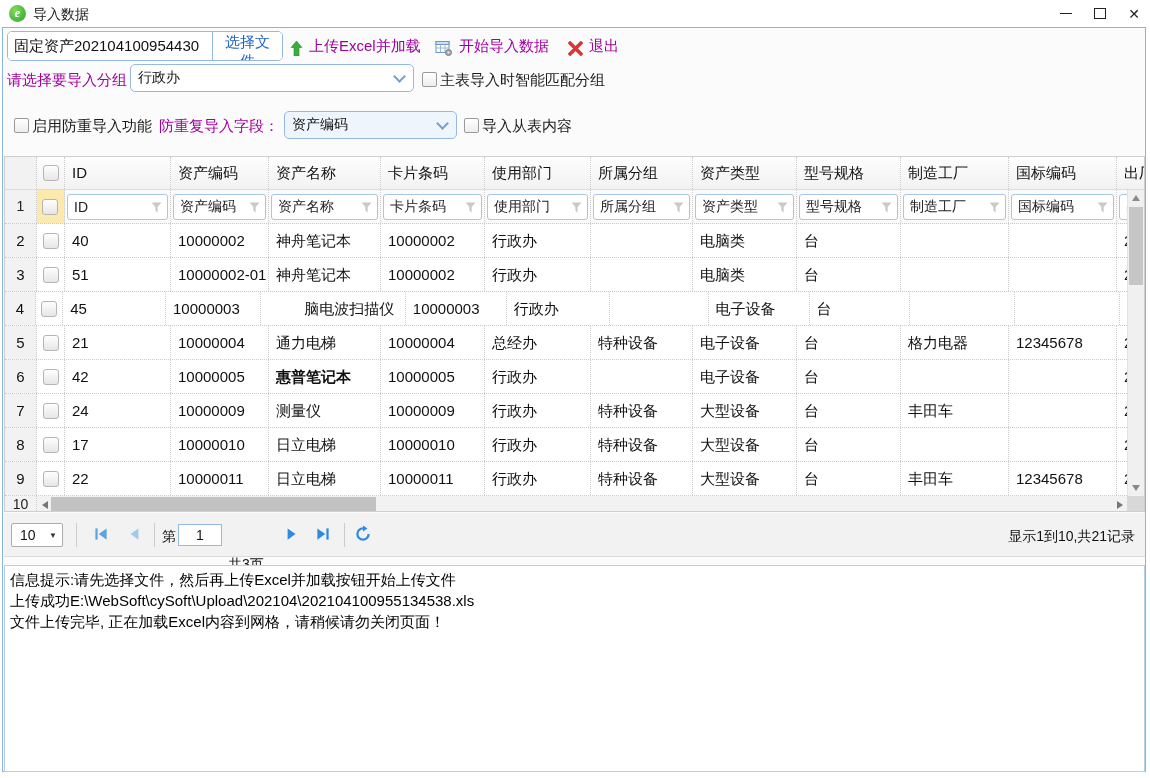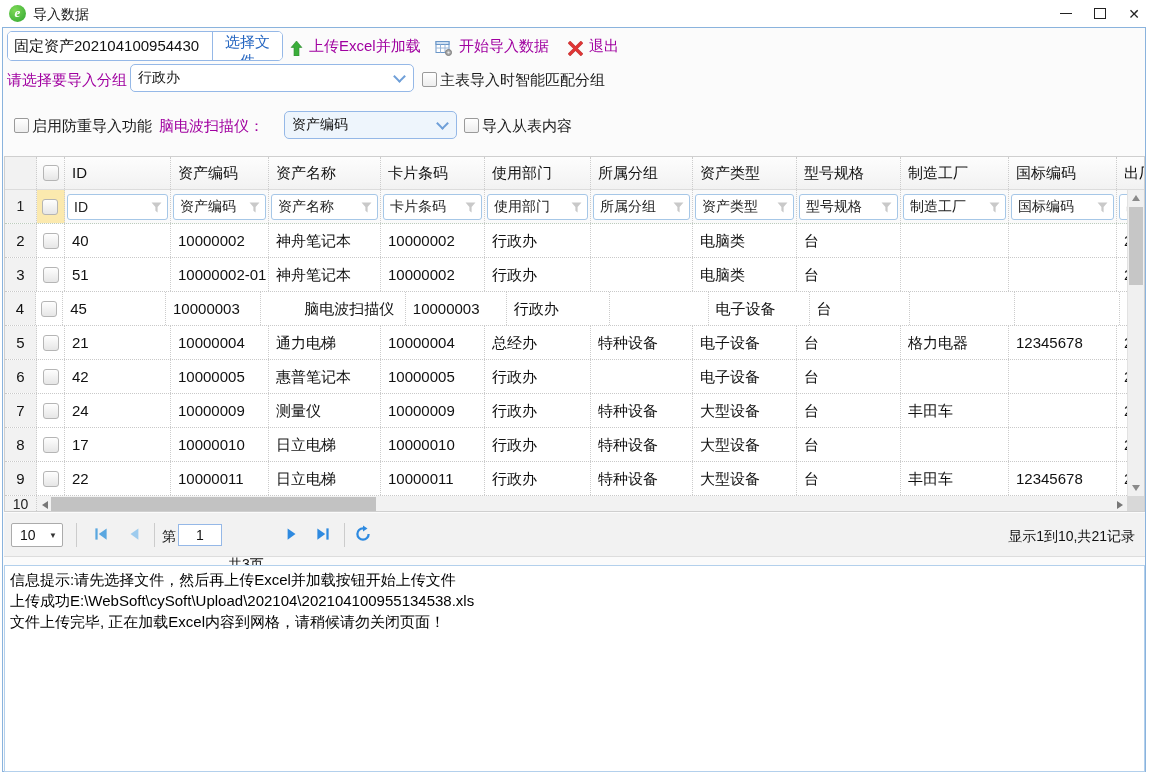--- a/index.html
+++ b/index.html
@@ -139,21 +139,21 @@
     <span class="lbl magenta" style="left:4px;top:43px;">请选择要导入分组：</span>
     <span class="combo" style="left:127px;top:36px;width:284px;">
       <span>行政办</span>
       <span class="chev"></span>
     </span>
     <span class="cbx" style="left:419px;top:44px;"></span>
     <span class="lbl black" style="left:437px;top:43px;">主表导入时智能匹配分组</span>
 
     <span class="cbx" style="left:11px;top:90px;"></span>
     <span class="lbl black" style="left:29px;top:89px;">启用防重导入功能</span>
-    <span class="lbl magenta" style="left:156px;top:89px;">脑电波扫描仪：</span>
+    <span class="lbl magenta" style="left:156px;top:89px;">防重复导入字段：</span>
     <span class="combo" style="left:281px;top:83px;width:173px;background:#eef5fc;">
       <span>资产编码</span>
       <span class="chev"></span>
     </span>
     <span class="cbx" style="left:461px;top:90px;"></span>
     <span class="lbl black" style="left:479px;top:89px;">导入从表内容</span>
 
     <div class="grid">
       <div id="grid-header" class="grow hrow">
           <div class="gcell rn" style="width: 32px;"></div>
@@ -332,21 +332,21 @@
             <div class="gcell " style="width: 108px;">12345678</div>
             <div class="gcell " style="width: 104px;">2</div>
           </div>
           <div class="grow drow">
             <div class="gcell rn" style="width: 32px;">6</div>
             <div class="gcell cbcell" style="width: 28px;">
               <span class="gcbx"></span>
             </div>
             <div class="gcell " style="width: 106px;">42</div>
             <div class="gcell " style="width: 98px;">10000005</div>
-            <div class="gcell " style="width: 112px;">惠普笔记本</div>
+            <div class="gcell " style="width: 112px; font-weight: bold;">惠普笔记本</div>
             <div class="gcell " style="width: 104px;">10000005</div>
             <div class="gcell " style="width: 106px;">行政办</div>
             <div class="gcell " style="width: 102px;"></div>
             <div class="gcell " style="width: 104px;">电子设备</div>
             <div class="gcell " style="width: 104px;">台</div>
             <div class="gcell " style="width: 108px;"></div>
             <div class="gcell " style="width: 108px;"></div>
             <div class="gcell " style="width: 104px;">2</div>
           </div>
           <div class="grow drow">

